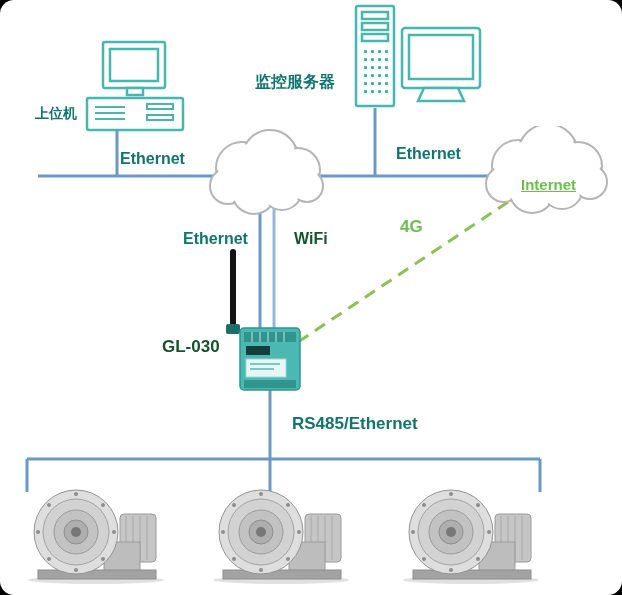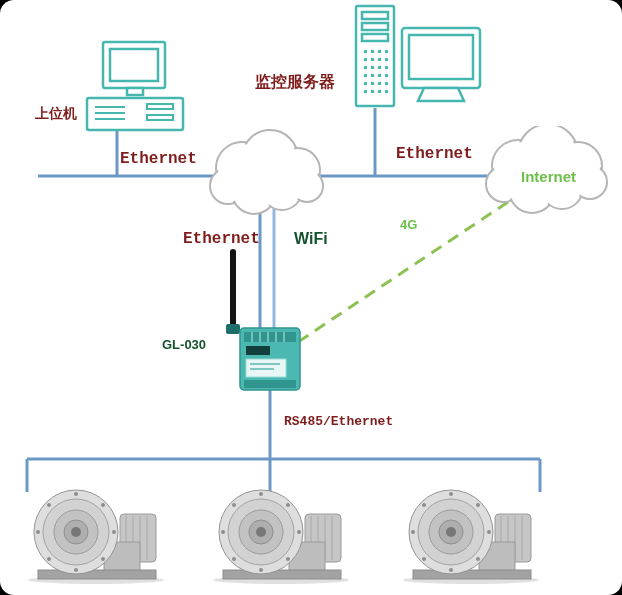--- a/index.html
+++ b/index.html
@@ -4,25 +4,25 @@
 <style>
   html,body{margin:0;padding:0;background:#000;}
   .canvas{
     position:relative;width:622px;height:595px;margin:0 auto;
     background:#ffffff;border-radius:14px;overflow:hidden;
     font-family:"Liberation Sans","DejaVu Sans",sans-serif;
   }
   .layer{position:absolute;left:0;top:0;}
   .icon{position:absolute;z-index:2;}
   .lbl{position:absolute;z-index:3;font-weight:bold;white-space:nowrap;}
-  .teal{color:#7f1d1d;font-family:Liberation Mono, monospace;}
+  .teal{color:#0f766e;}
   .green{color:#6cbf4a;}
   .blue{color:#14532d;}
   .fs12{font-size:16px;}
-  .fs13{font-size:13px;}
+  .fs13{font-size:17px;}
   .fs14{font-size:14px;}
   .fs15{font-size:15px;}
   .fs16{font-size:16px;}
   .cloud-label{text-align:center;}
 </style>
 </head>
 <body>
 
 <div class="canvas">
 
@@ -158,21 +158,21 @@
     <g fill="#ffffff">
       <circle cx="42" cy="40" r="24"></circle>
         <circle cx="72" cy="28" r="28"></circle>
         <circle cx="102" cy="40" r="22"></circle>
       <circle cx="28" cy="58" r="16"></circle>
         <circle cx="56" cy="64" r="21"></circle>
         <circle cx="86" cy="62" r="19"></circle>
         <circle cx="114" cy="56" r="15"></circle>
     </g>
   </svg>
-  <div class="lbl green fs15 cloud-label" style="left:476px;top:168px;width:145px;">Internet</div>
+  <div class="lbl green fs15 cloud-label" style="left:476px;top:176px;width:145px;text-decoration:underline;">Internet</div>
 
   <svg class="icon" style="left:216px;top:248px;" width="92" height="146">
     <rect x="14" y="2" width="6" height="84" rx="3" fill="#141414"></rect>
     <circle cx="17" cy="4" r="3" fill="#141414"></circle>
     <rect x="10" y="76" width="14" height="10" rx="2" fill="#1d6d68"></rect>
     <rect x="24" y="80" width="60" height="62" rx="4" fill="#4cb8b2" stroke="#2f958e" stroke-width="1.5"></rect>
     <rect x="28" y="84" width="52" height="10" fill="#2f958e"></rect>
     <line x1="36" y1="84" x2="36" y2="94" stroke="#bfe8e5" stroke-width="1"></line>
     <line x1="44" y1="84" x2="44" y2="94" stroke="#bfe8e5" stroke-width="1"></line>
     <line x1="52" y1="84" x2="52" y2="94" stroke="#bfe8e5" stroke-width="1"></line>
@@ -196,15 +196,15 @@
   </svg>
 
   <div class="lbl teal fs14" style="left:35px;top:105px;">上位机</div>
   <div class="lbl teal fs12" style="left:120px;top:150px;">Ethernet</div>
   <div class="lbl teal fs16" style="left:255px;top:72px;">监控服务器</div>
   <div class="lbl teal fs12" style="left:396px;top:145px;">Ethernet</div>
   <div class="lbl teal fs12" style="left:183px;top:230px;">Ethernet</div>
   <div class="lbl blue fs12" style="left:294px;top:230px;">WiFi</div>
   <div class="lbl green fs13" style="left:400px;top:217px;">4G</div>
   <div class="lbl blue fs13" style="left:162px;top:337px;">GL-030</div>
-  <div class="lbl teal fs13" style="left:284px;top:414px;">RS485/Ethernet</div>
+  <div class="lbl teal fs13" style="left:292px;top:414px;">RS485/Ethernet</div>
 
 </div>
 
 </body></html>

